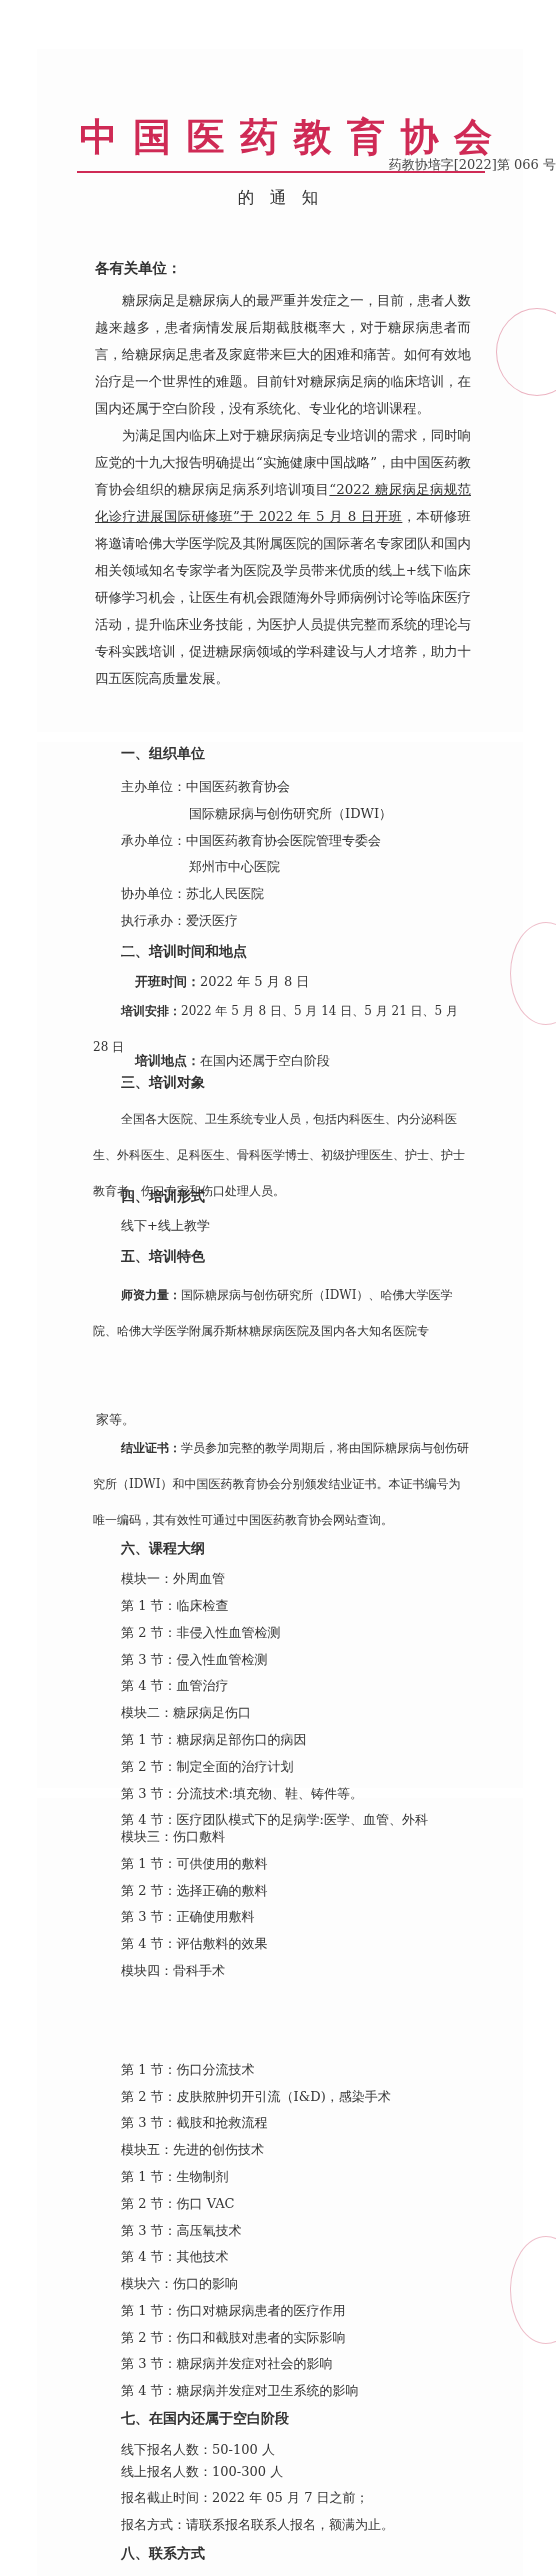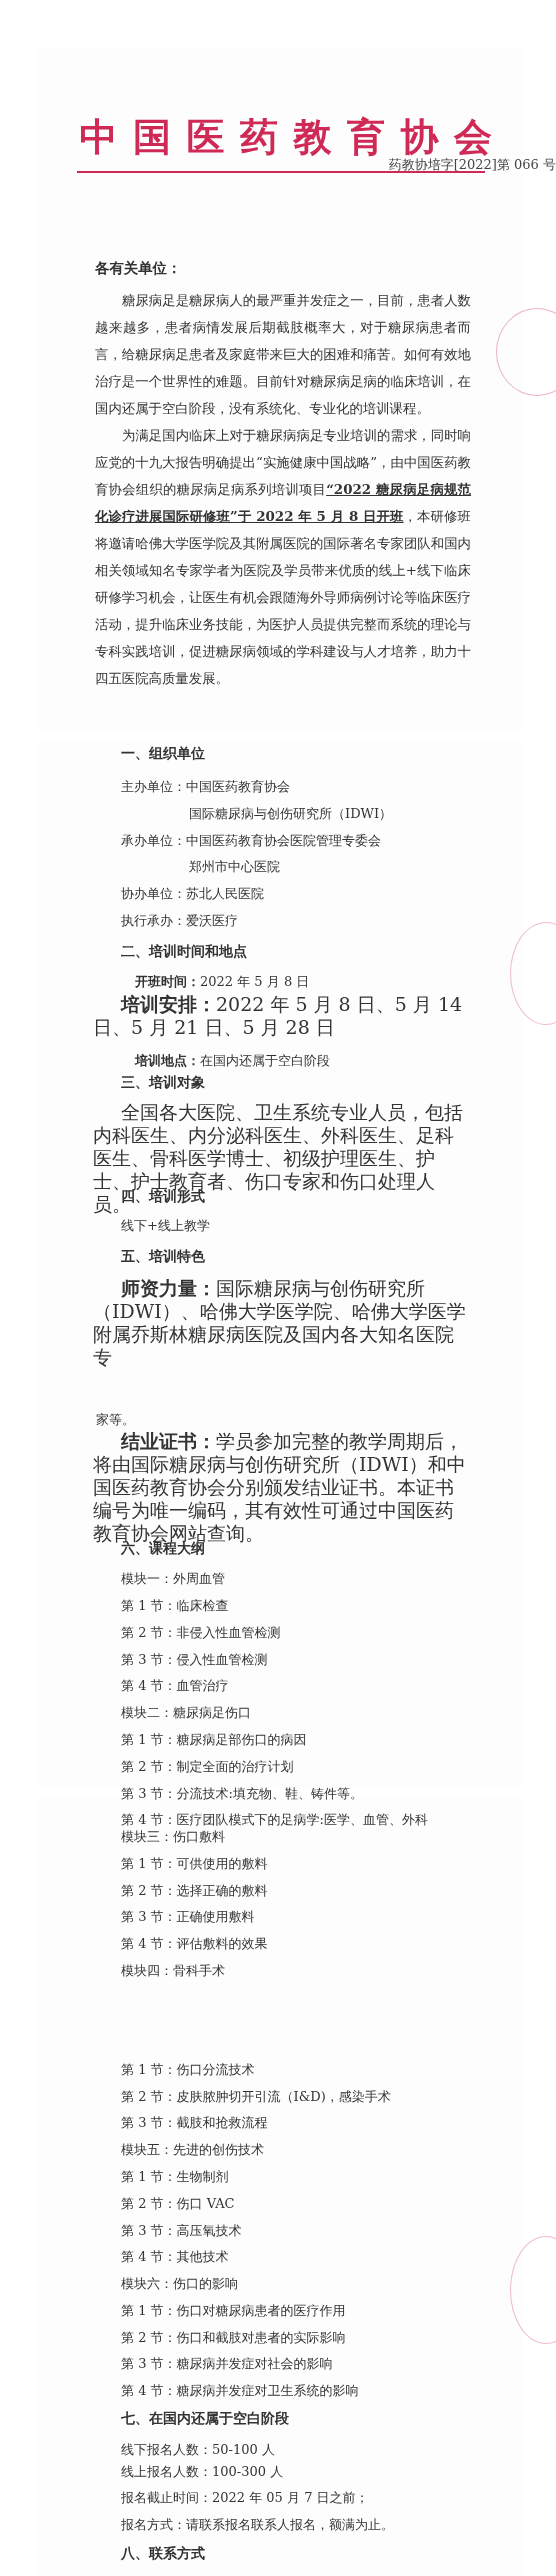--- a/index.html
+++ b/index.html
@@ -59,21 +59,21 @@
       position: absolute;
       left: 95px;
       width: 376px;
       font-size: 13.4px;
       line-height: 27px;
       color: #333;
       text-align: justify;
       text-indent: 27px;
       white-space: normal;
     }
-    .para .u { text-decoration: underline; font-weight: bold; }
+    .para .u { text-decoration: underline; font-weight: normal; }
     .h2 {
       position: absolute;
       left: 121px;
       font-family: "DejaVu Sans", "Liberation Sans", sans-serif;
       font-weight: bold;
       font-size: 14px;
       color: #333;
       white-space: nowrap;
     }
     .line {
@@ -85,22 +85,22 @@
     }
     .line b {
       font-family: "DejaVu Sans", "Liberation Sans", sans-serif;
       font-weight: bold;
       margin-left: 14px;
     }
     .wrap-line {
       position: absolute;
       left: 93px;
       width: 377px;
-      font-size: 19px;
-      line-height: 23px;
+      font-size: 12px;
+      line-height: 36px;
       color: #333;
       text-indent: 28px;
       white-space: normal;
     }
     .wrap-line b {
       font-family: "DejaVu Sans", "Liberation Sans", sans-serif;
       font-weight: bold;
     }
     .stamp {
       position: absolute;
@@ -113,20 +113,21 @@
 <body style="--red:#cf2a55;">
 
 <div class="sheet" style="top:49px;height:683px;"></div>
 <div class="sheet" style="top:742px;height:1046px;"></div>
 <div class="sheet" style="top:1798px;height:1208px;"></div>
 
 <div class="abs org-title">中国医药教育协会</div>
 <div class="abs doc-no">药教协培字[2022]第 066 号</div>
 <div class="abs red-rule"></div>
 <div class="abs notice-title">
+  <div class="sub">的通知</div>
 </div>
 
 <div class="abs salutation">各有关单位：</div>
 
 <div class="para" style="top:287px;">糖尿病足是糖尿病人的最严重并发症之一，目前，患者人数越来越多，患者病情发展后期截肢概率大，对于糖尿病患者而言，给糖尿病足患者及家庭带来巨大的困难和痛苦。如何有效地治疗是一个世界性的难题。目前针对糖尿病足病的临床培训，在国内还属于空白阶段，没有系统化、专业化的培训课程。</div>
 
 <div class="para" style="top:422px;"><span>为满足国内临床上对于糖尿病病足专业培训的需求，同时响应党的十九大报告明确提出“实施健康中国战略”，由中国医药教育协会组织的糖尿病足病系列培训项目</span><span class="u">“2022 糖尿病足病规范化诊疗进展国际研修班”于 2022 年 5 月 8 日开班</span><span>，本研修班将邀请哈佛大学医学院及其附属医院的国际著名专家团队和国内相关领域知名专家学者为医院及学员带来优质的线上+线下临床研修学习机会，让医生有机会跟随海外导师病例讨论等临床医疗活动，提升临床业务技能，为医护人员提供完整而系统的理论与专科实践培训，促进糖尿病领域的学科建设与人才培养，助力十四五医院高质量发展。</span></div>
 
 <div class="stamp" style="left:496px;top:308px;width:82px;height:88px;border-color:rgba(200,40,80,0.35);"></div>
 

